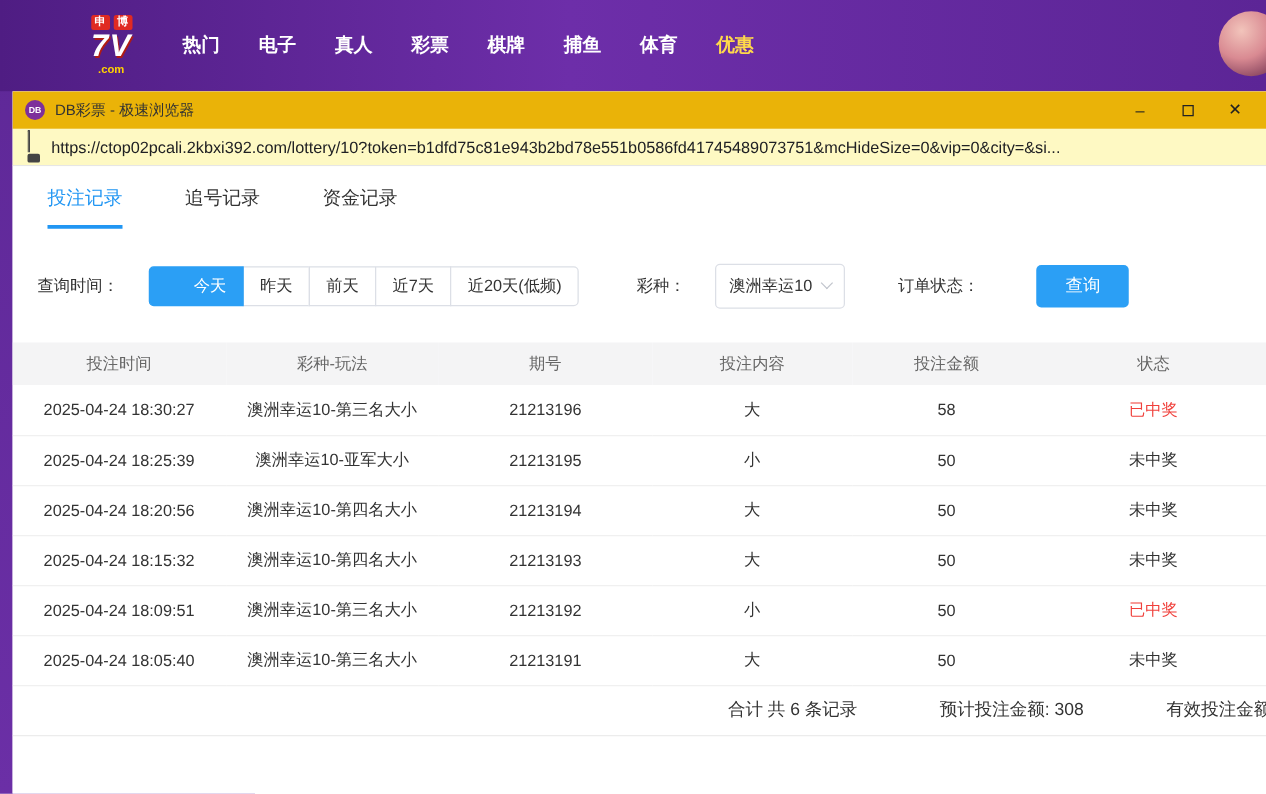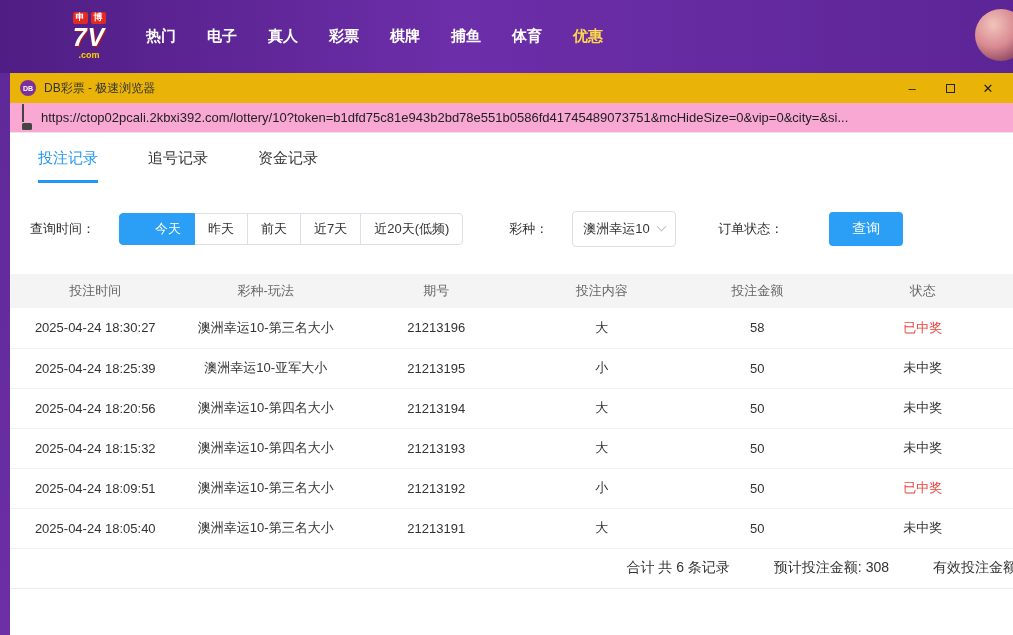--- a/index.html
+++ b/index.html
@@ -42,21 +42,21 @@
     width: 16px; height: 16px; border-radius: 50%; background: #7d2f9b; color: #fff;
     font-size: 7px; font-weight: bold; display: flex; align-items: center; justify-content: center;
     margin-right: 8px;
   }
   .window-title { font-size: 12px; color: #333; }
   .window-controls { position: absolute; right: 6px; top: 0; height: 30px; display: flex; align-items: center; }
   .win-btn { width: 38px; height: 30px; display: flex; align-items: center; justify-content: center; font-size: 13px; color: #222; cursor: pointer; }
   .max-box { width: 9px; height: 9px; border: 1px solid #222; display: inline-block; }
 
   .url-bar {
-    height: 30px; background: #f9a8d4; border-bottom: 1px solid #e6e6e6;
+    height: 30px; background: #fef9c3; border-bottom: 1px solid #e6e6e6;
     display: flex; align-items: center; padding: 0 12px; gap: 9px; flex: none;
   }
   .lock-icon { display: inline-block; width: 10px; flex: none; }
   .lock-shackle { width: 7px; height: 5px; border: 1.5px solid #444; border-bottom: none; border-radius: 4px 4px 0 0; margin: 0 auto; }
   .lock-body { width: 10px; height: 7px; background: #444; border-radius: 1.5px; }
   .url-text { font-size: 13px; color: #202124; white-space: nowrap; overflow: hidden; }
 
   
   .page { flex: 1; background: #fff; overflow: hidden; }
   .tabs { display: flex; gap: 50px; padding: 16px 16px 0 28px; }
@@ -93,21 +93,21 @@
     border: none; border-radius: 4px; font-size: 14px; cursor: pointer; font-family: Liberation Sans, sans-serif;
   }
 
   table { width: 100%; border-collapse: collapse; margin-top: 27px; table-layout: fixed; }
   thead th { background: #f4f4f5; height: 34px; font-weight: normal; font-size: 13px; color: #666; text-align: center; }
   tbody td { height: 40px; font-size: 13px; color: #333; text-align: center; border-bottom: 1px solid #f0f0f0; overflow: hidden; white-space: nowrap; }
   tbody td.won { color: #f0413c; }
 
   .summary {
     height: 40px; display: flex; align-items: center; justify-content: flex-end;
-    gap: 44px; border-bottom: 1px solid #ececec; font-size: 14px; color: #333;
+    gap: 66px; border-bottom: 1px solid #ececec; font-size: 14px; color: #333;
   }
   .summary span { white-space: nowrap; }
   .summary .clipped { margin-right: -4px; }
 </style>
 </head>
 <body>
 
 <header class="top-bar">
   <div class="logo">
     <div class="logo-chips">

